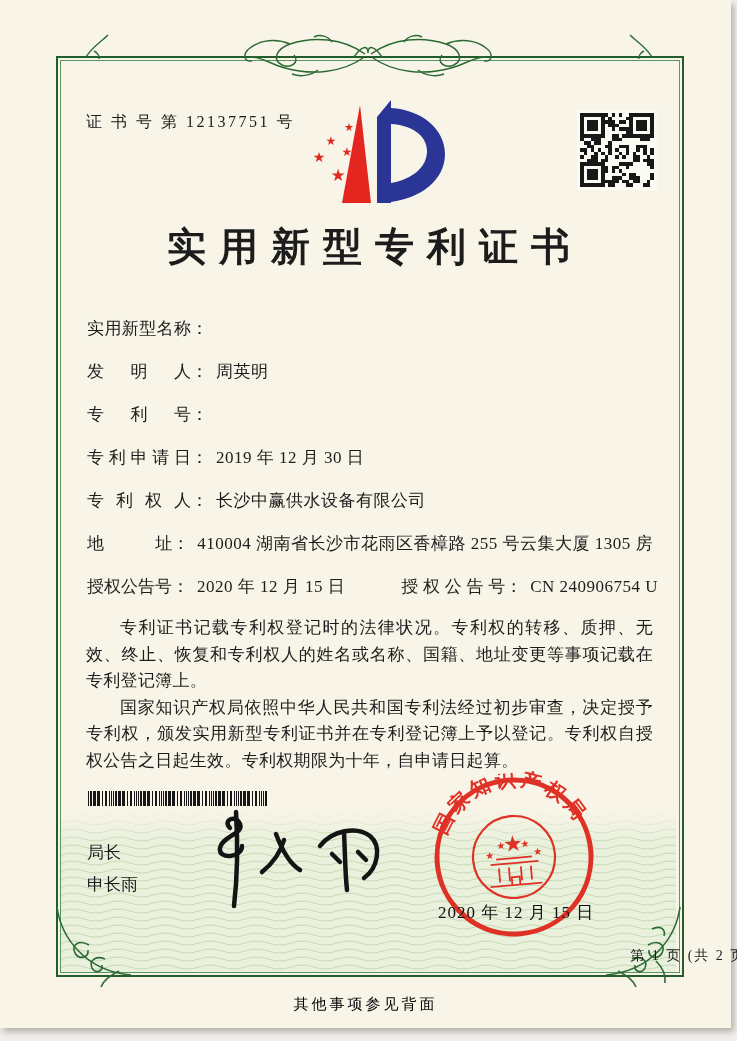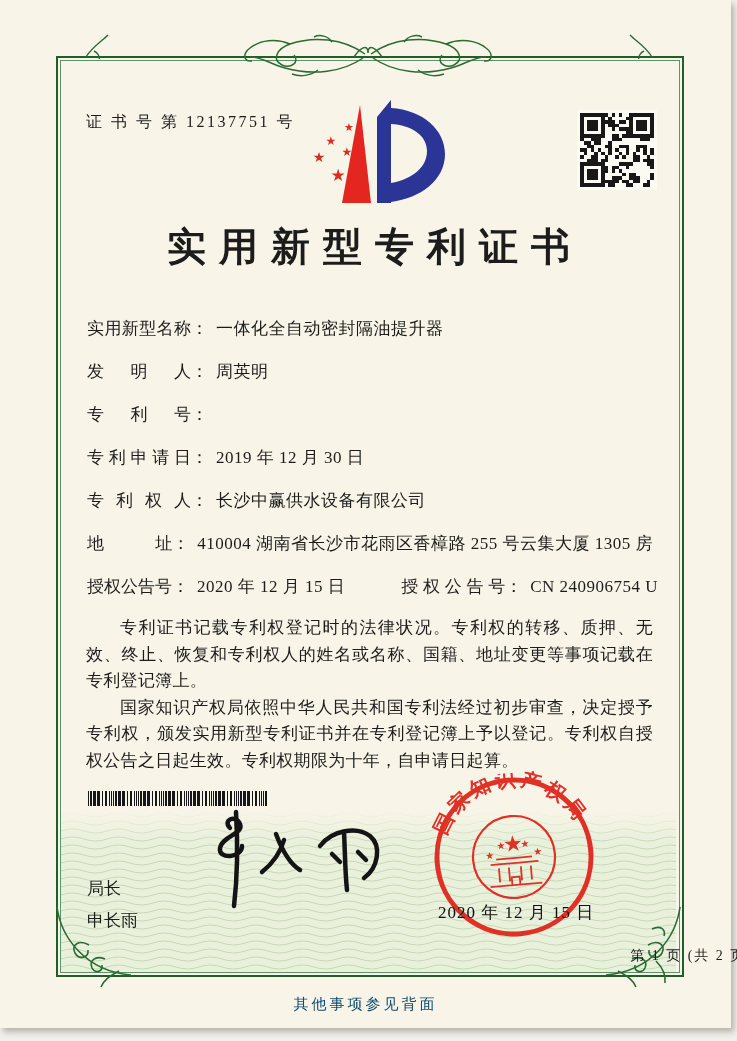--- a/index.html
+++ b/index.html
@@ -30,29 +30,29 @@
   .f-label{display:inline-block;width:104px;text-align:justify;text-align-last:justify;}
   .f-colon{margin-right:8px;}
   .f-val{letter-spacing:.5px;}
   .grant2{margin-left:56px;display:flex;align-items:center;}
   .bodytext{position:absolute;left:86px;top:615px;width:567px;font-size:17px;line-height:26.5px;
             text-align:justify;z-index:5;}
   .bodytext p{margin:0;text-indent:2em;letter-spacing:.3px;}
   .barcode{position:absolute;left:88px;top:791px;height:15px;width:195px;font-size:0;
            white-space:nowrap;z-index:5;}
   .barcode span{display:inline-block;height:15px;background:#171717;vertical-align:top;}
-  .sig-block{position:absolute;left:87px;top:837px;font-size:17px;line-height:32px;z-index:6;margin-top:36px;}
+  .sig-block{position:absolute;left:87px;top:837px;font-size:17px;line-height:32px;z-index:6;}
   .sig-script{position:absolute;left:192px;top:806px;z-index:6;}
   .seal{position:absolute;left:430px;top:773px;transform:rotate(-5deg);opacity:.93;z-index:6;}
   .seal-date{position:absolute;left:438px;top:901px;font-size:17px;letter-spacing:1px;
              color:#111;z-index:7;}
   .page-foot{position:absolute;left:0;top:947px;width:737px;text-align:right;font-size:14px;
              letter-spacing:2px;z-index:5;padding-left:16px;}
   .back-note{position:absolute;left:0;top:995px;width:731px;text-align:center;font-size:15px;
-             letter-spacing:3px;color:#0c4a6e;z-index:5;}
+             letter-spacing:3px;color:#000000;z-index:5;}
 </style>
 </head>
 <body>
 
 <div class="stage">
   <div class="paper"></div>
 
   <div class="waves">
     <svg width="615" height="162">
       <defs>
@@ -573,21 +573,20 @@
       <div class="on"></div>
       <div></div>
     </div>
 
   <div class="title">实用新型专利证书</div>
 
   <div class="fields">
     <div class="frow">
       <span class="f-label">实用新型名称</span>
         <span class="f-colon">：</span>
-      <span class="f-val">一体化全自动密封隔油提升器</span>
     </div>
     <div class="frow">
       <span class="f-label">发明人</span>
         <span class="f-colon">：</span>
       <span class="f-val">周英明</span>
     </div>
     <div class="frow">
       <span class="f-label">专利号</span>
         <span class="f-colon">：</span>
     </div>

